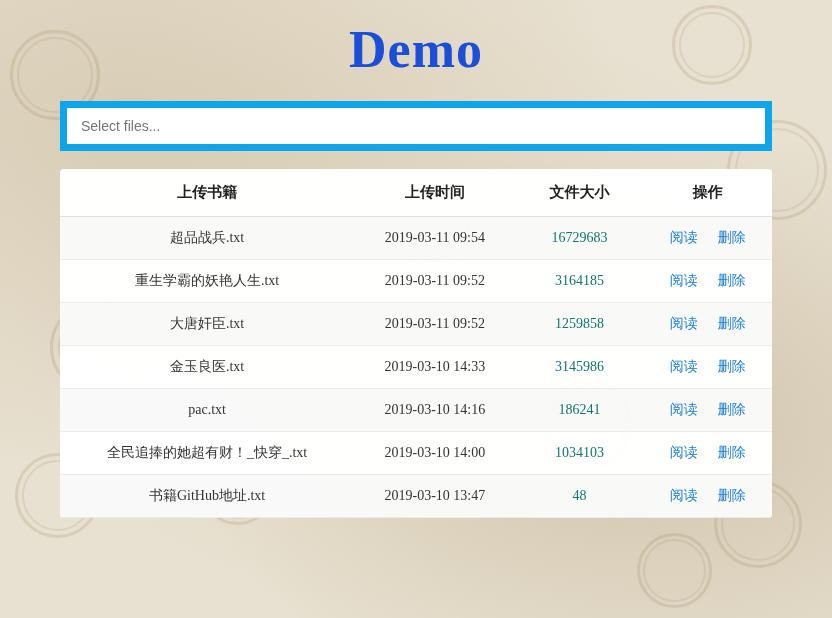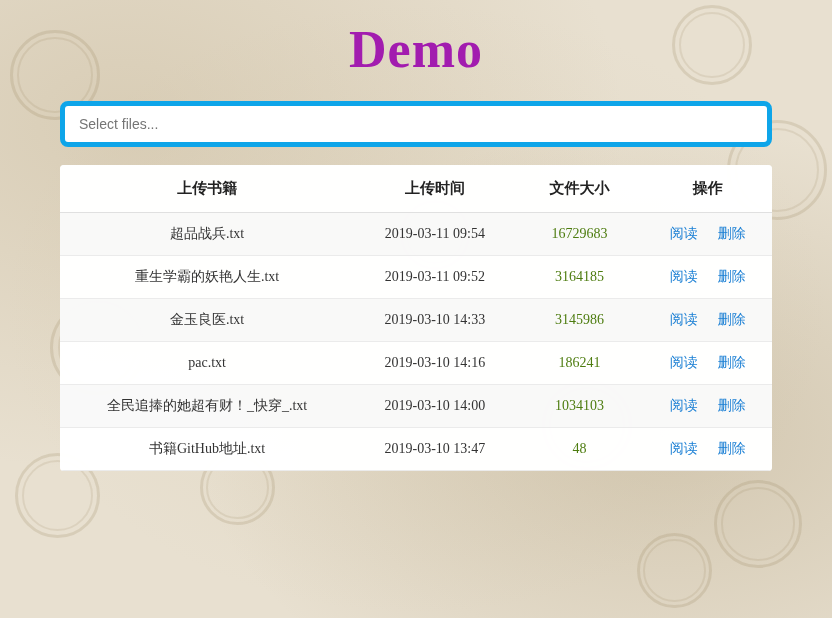--- a/index.html
+++ b/index.html
@@ -54,33 +54,33 @@
       z-index: 1;
       width: 100%;
       padding: 20px 60px;
     }
 
     h1 {
       text-align: center;
       font-family: Georgia, "Times New Roman", serif;
       font-size: 52px;
       font-weight: bold;
-      color: #a21caf;
+      color: #1d4ed8;
       margin-bottom: 22px;
       letter-spacing: 1px;
     }
 
     .upload-bar {
       display: flex;
       align-items: center;
       margin-bottom: 18px;
       background: #fff;
-      border-radius: 8px;
+      border-radius: 0;
       overflow: hidden;
-      border: 5px solid #0ea5e9;
+      border: 7px solid #0ea5e9;
     }
 
     .upload-input {
       flex: 1;
       border: none;
       outline: none;
       padding: 10px 14px;
       font-size: 14px;
       color: #999;
       background: transparent;
@@ -151,21 +151,21 @@
     }
 
     .action-delete {
       color: #1a7fd4;
       cursor: pointer;
       font-size: 14px;
       text-decoration: none;
     }
 
     .file-size {
-      color: #4d7c0f;
+      color: #0f766e;
     }
   </style>
 </head>
 <body>
 
 <div class="coin-watermark coin1"></div>
 <div class="coin-watermark coin2"></div>
 <div class="coin-watermark coin3"></div>
 <div class="coin-watermark coin4"></div>
 <div class="coin-watermark coin5"></div>
@@ -208,20 +208,31 @@
           <td>2019-03-11 09:52</td>
           <td class="file-size">3164185</td>
           <td>
             <div class="action-cell">
               <a class="action-read" href="#">阅读</a>
               <a class="action-delete" href="#">删除</a>
             </div>
           </td>
         </tr>
         <tr>
+          <td>大唐奸臣.txt</td>
+          <td>2019-03-11 09:52</td>
+          <td class="file-size">1259858</td>
+          <td>
+            <div class="action-cell">
+              <a class="action-read" href="#">阅读</a>
+              <a class="action-delete" href="#">删除</a>
+            </div>
+          </td>
+        </tr>
+        <tr>
           <td>金玉良医.txt</td>
           <td>2019-03-10 14:33</td>
           <td class="file-size">3145986</td>
           <td>
             <div class="action-cell">
               <a class="action-read" href="#">阅读</a>
               <a class="action-delete" href="#">删除</a>
             </div>
           </td>
         </tr>

